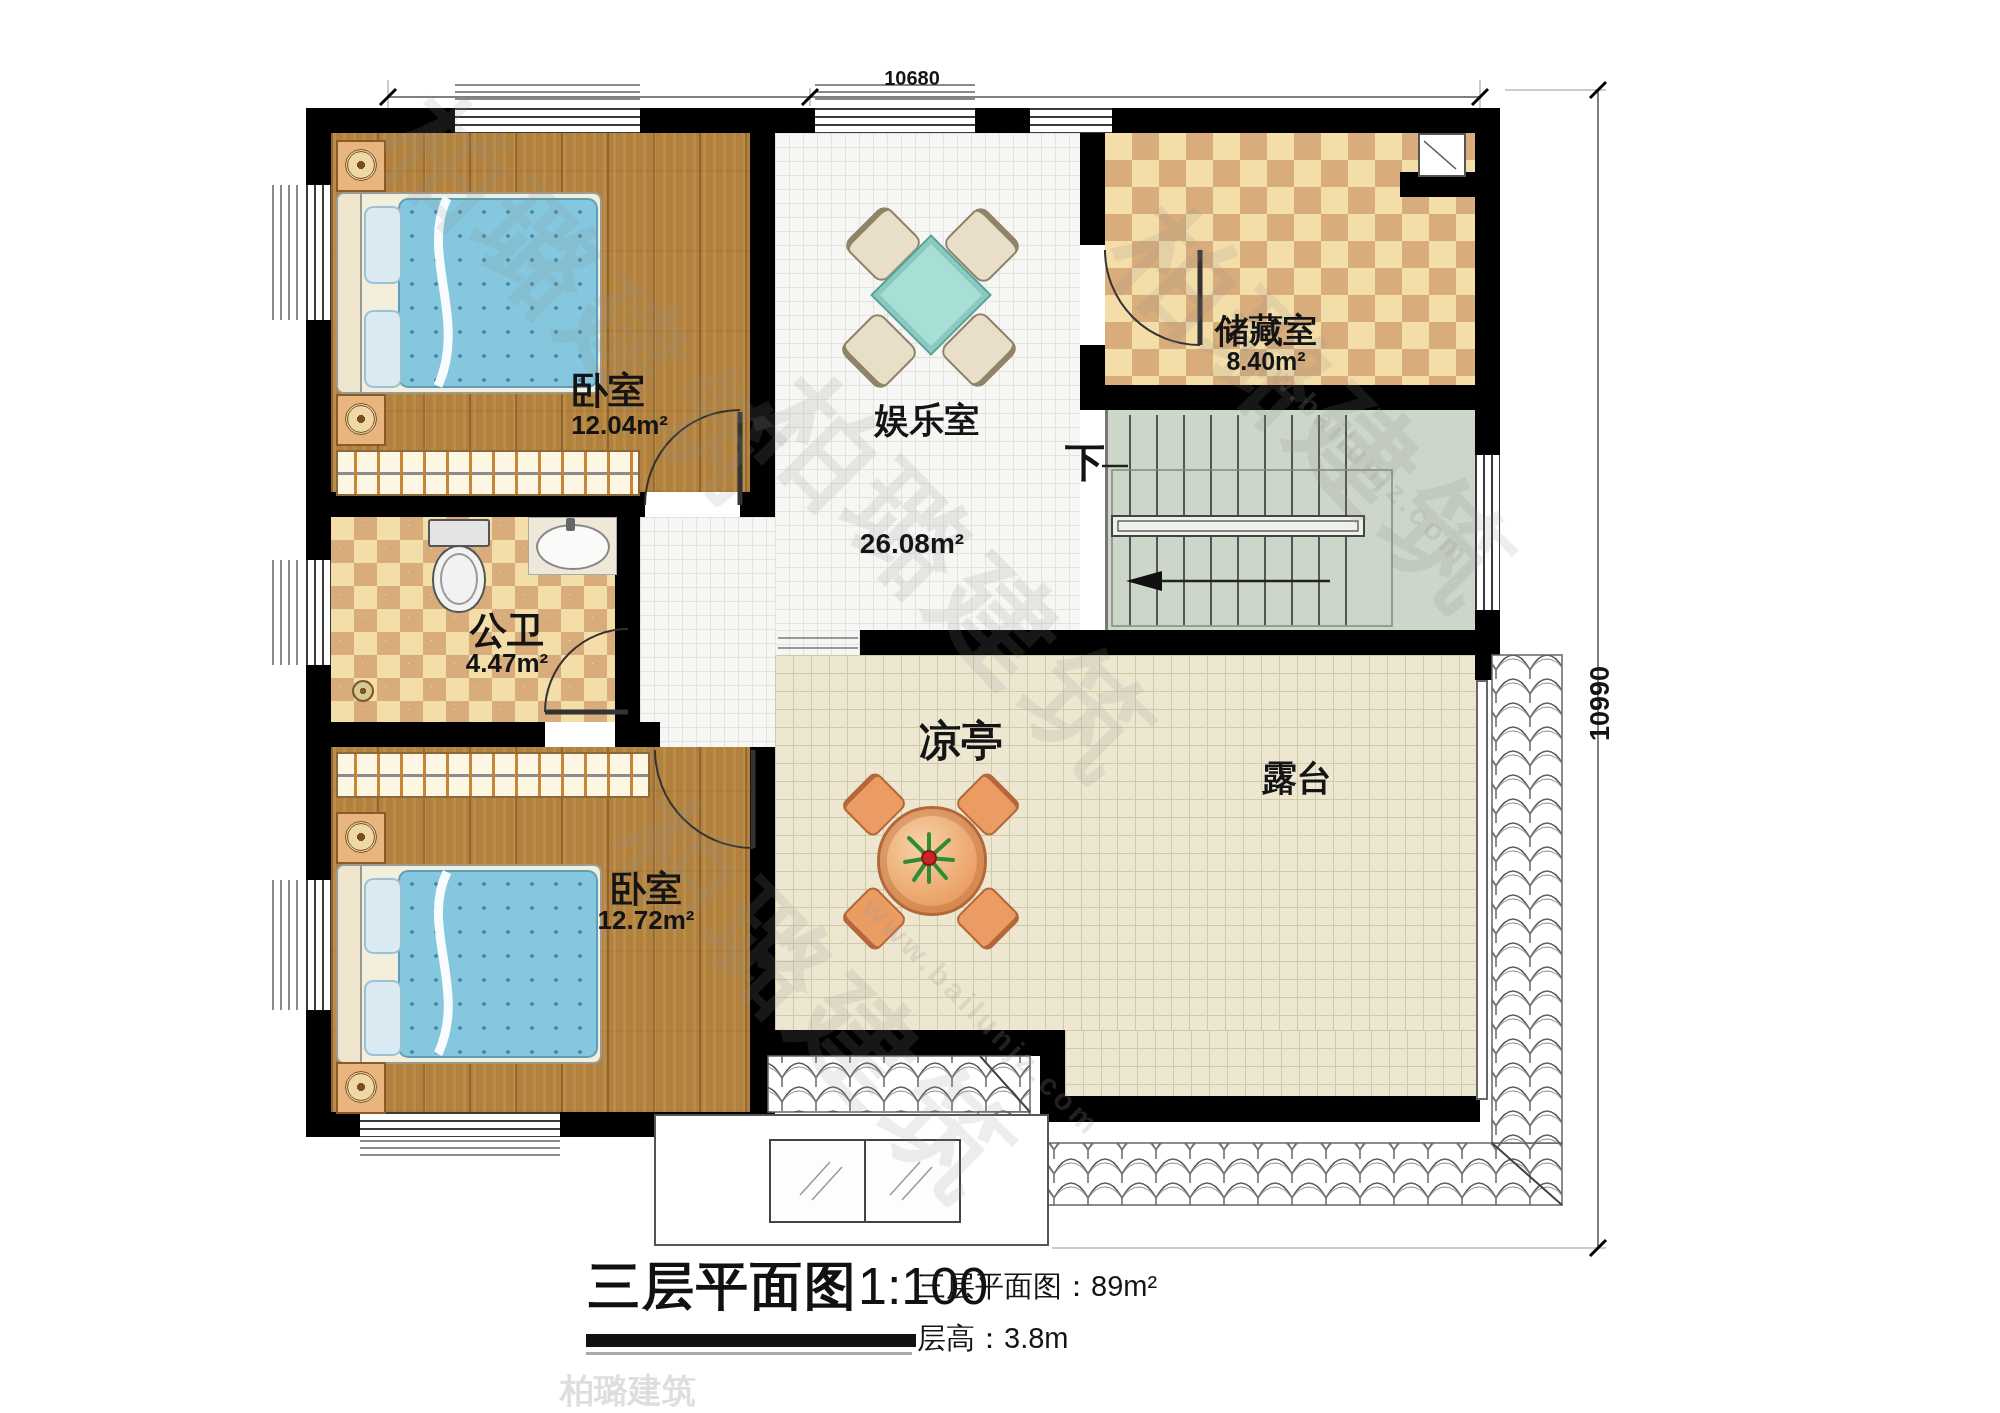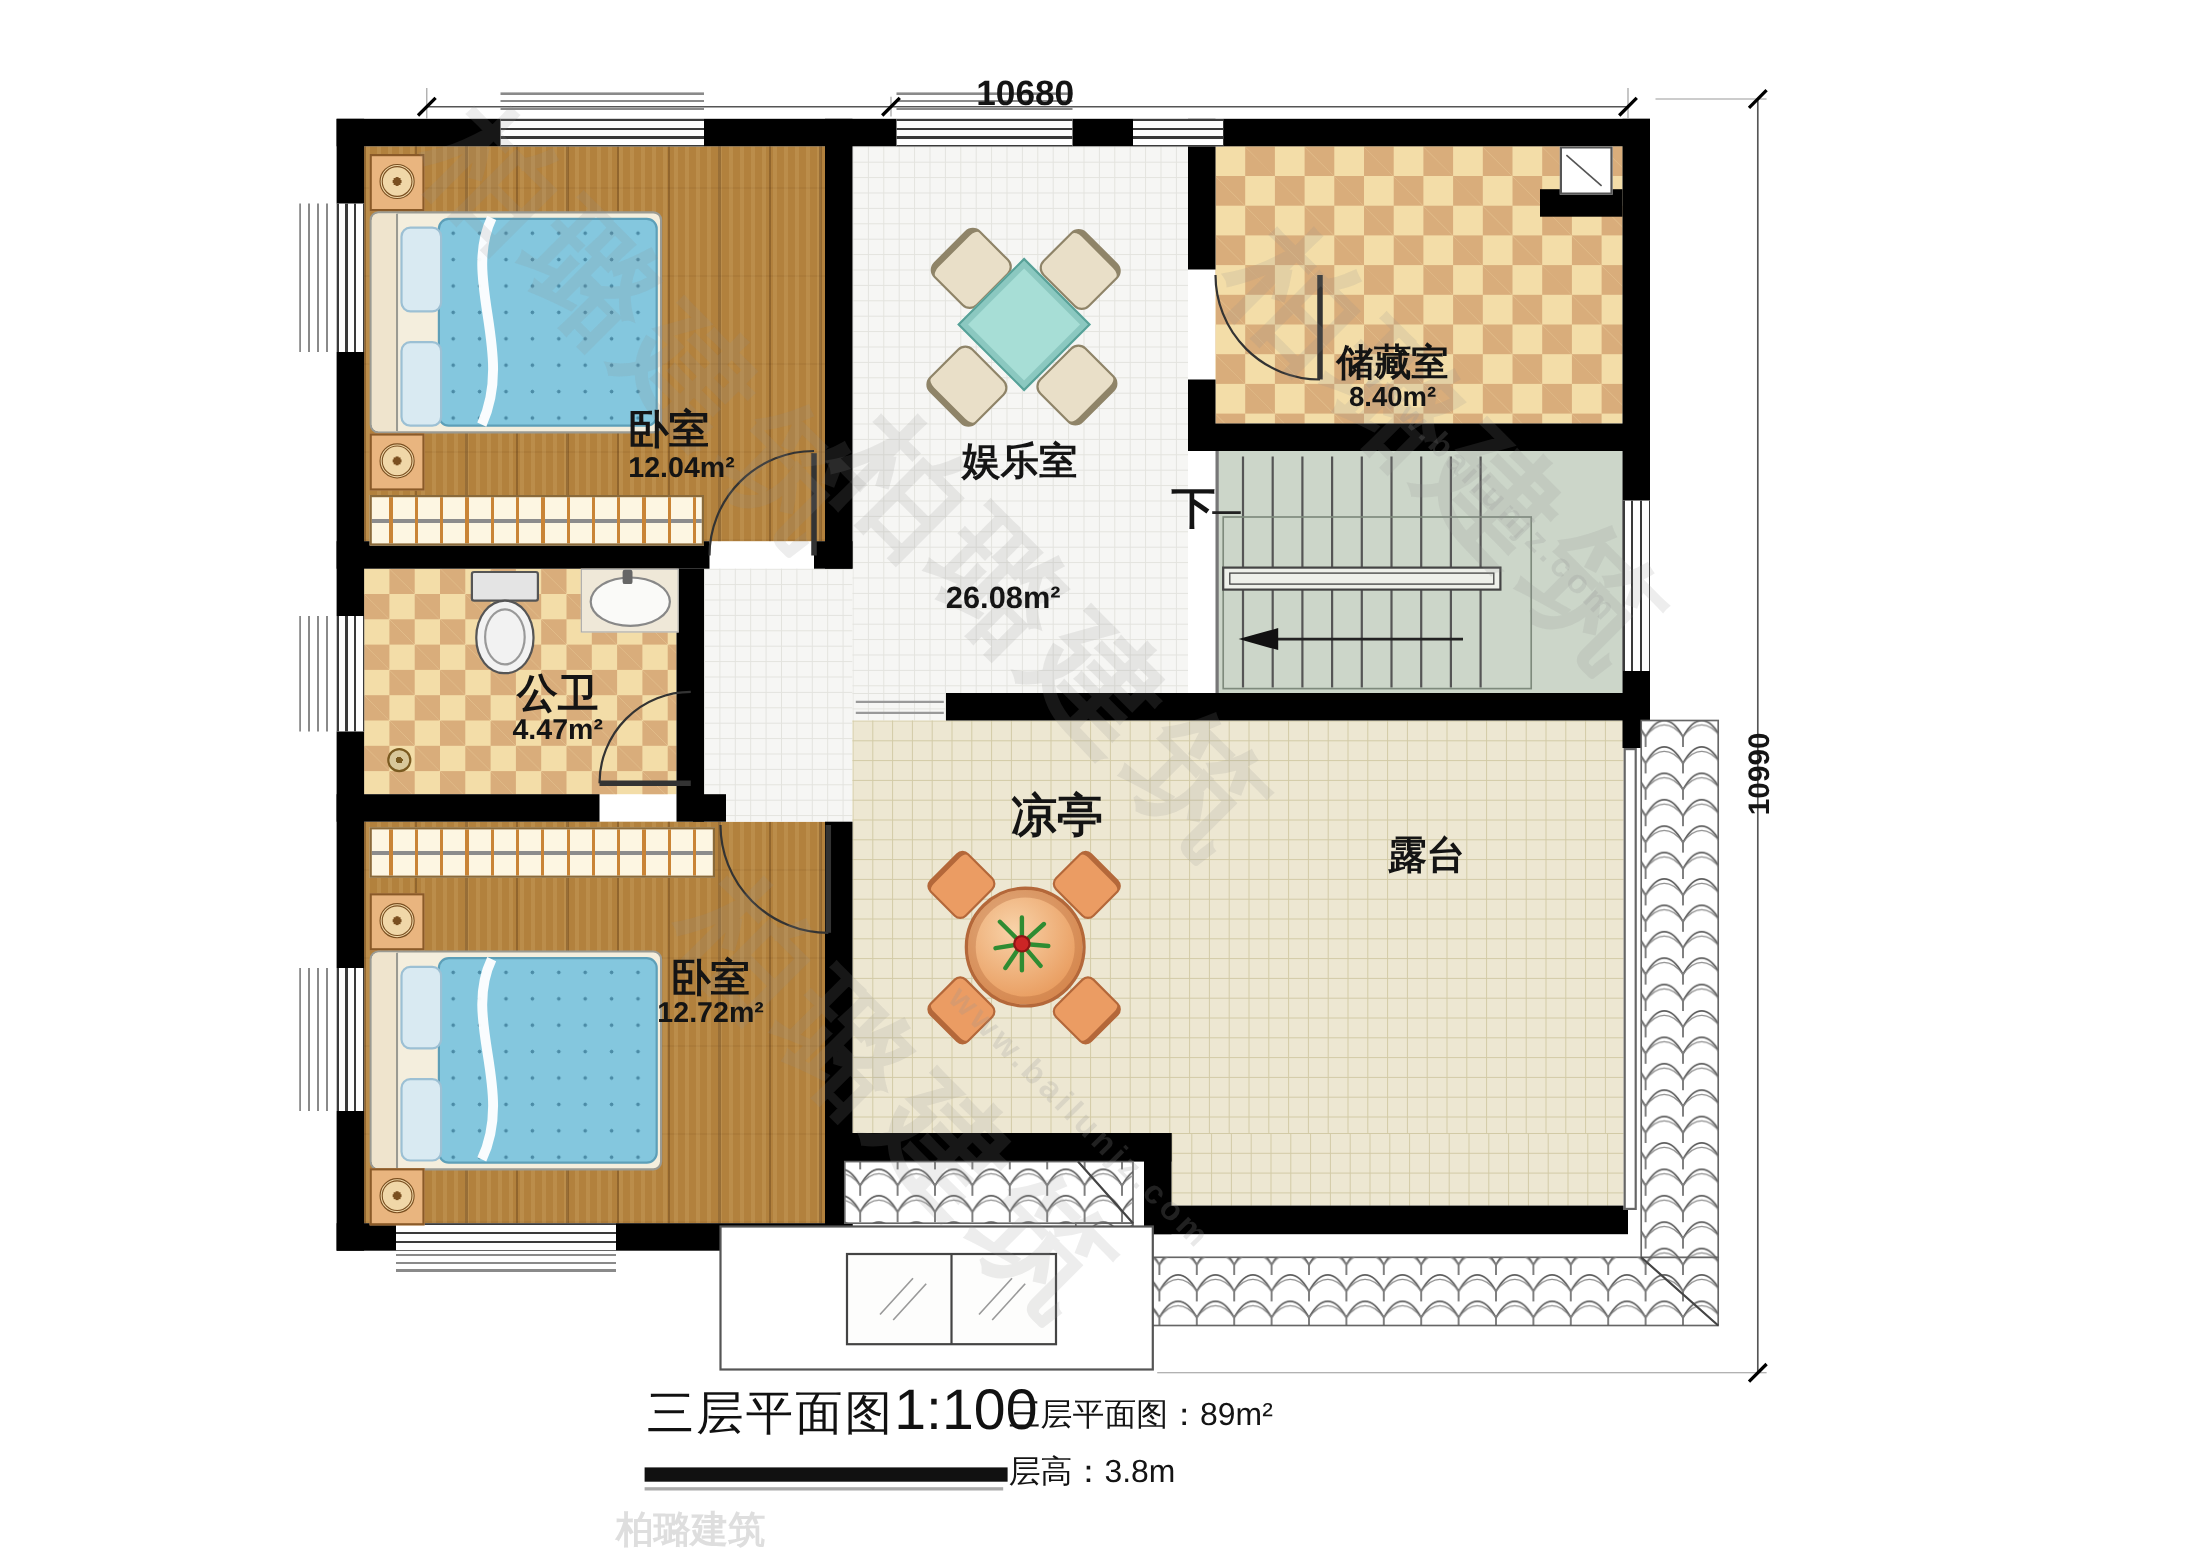--- a/index.html
+++ b/index.html
@@ -267,25 +267,25 @@
   <div class="rlabel" style="left:452px;top:650px;width:110px;font-size:26px;">4.47m²</div>
 
   <div class="rlabel" style="left:603px;top:871px;width:86px;font-size:36px;">卧室</div>
   <div class="rlabel" style="left:592px;top:907px;width:108px;font-size:26px;">12.72m²</div>
 
   <div class="rlabel" style="left:919px;top:720px;width:78px;font-size:42px;">凉亭</div>
   <div class="rlabel" style="left:1258px;top:760px;width:78px;font-size:35px;">露台</div>
 
   <div class="rlabel" style="left:1064px;top:442px;width:42px;font-size:40px;">下</div>
 
-  <div class="rlabel" style="left:872px;top:68px;width:120px;font-size:32px;">10680</div>
+  <div class="rlabel" style="left:852px;top:68px;width:120px;font-size:20px;">10680</div>
   <div class="rlabel" style="left:1540px;top:690px;width:120px;font-size:27px;transform:rotate(-90deg);">10990</div>
 
   <div class="abs" style="left:588px;top:1252px;white-space:nowrap;">
-    <span style="font-size:43px;font-weight:normal;letter-spacing:2px;">三层平面图</span><span style="font-size:52px;font-weight:400;">1:100</span>
+    <span style="font-size:52px;font-weight:bold;letter-spacing:2px;">三层平面图</span><span style="font-size:52px;font-weight:400;">1:100</span>
   </div>
   <div class="titlebar" style="left:586px;top:1334px;width:330px;height:13px;"></div>
   <div class="titlebar" style="left:586px;top:1352px;width:326px;height:3px;background:#aaa;"></div>
   <div class="abs rlabel" style="left:917px;top:1272px;font-size:29px;font-weight:400;text-align:left;">三层平面图：89m²</div>
   <div class="abs rlabel" style="left:917px;top:1324px;font-size:29px;font-weight:400;text-align:left;">层高：3.8m</div>
   <div class="abs" style="left:560px;top:1368px;font-size:34px;font-weight:bold;color:rgba(160,160,160,.35);">柏璐建筑</div>
 
 </div>
 
 </body></html>

